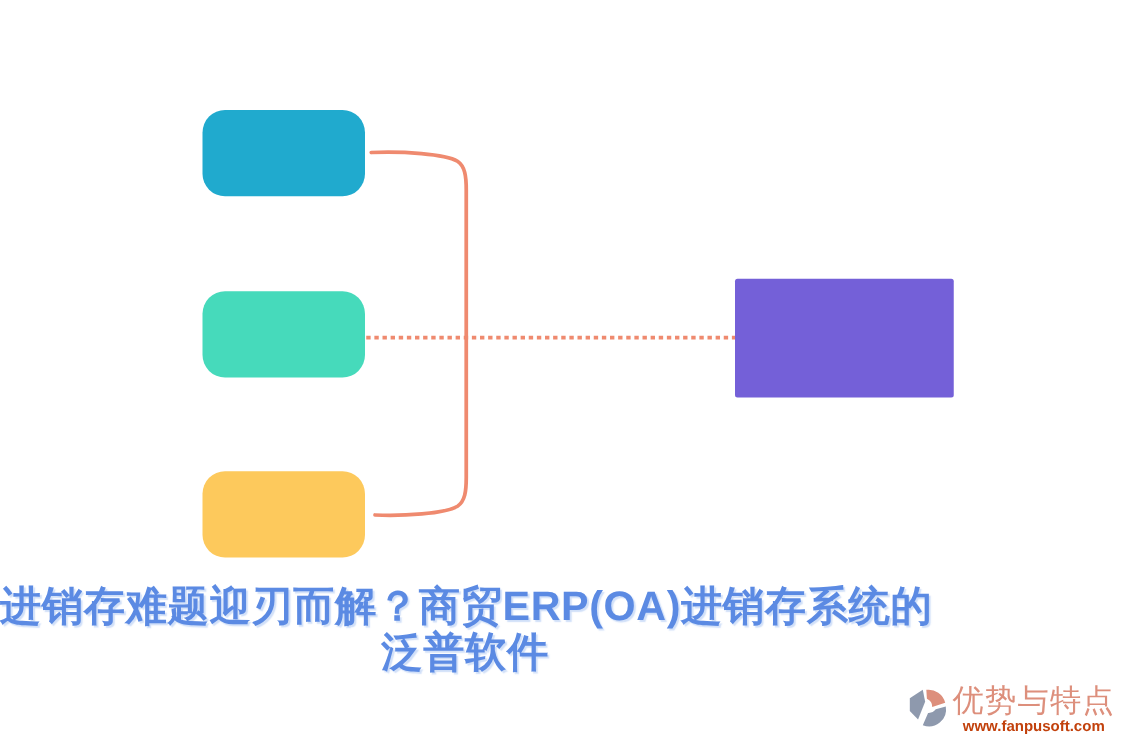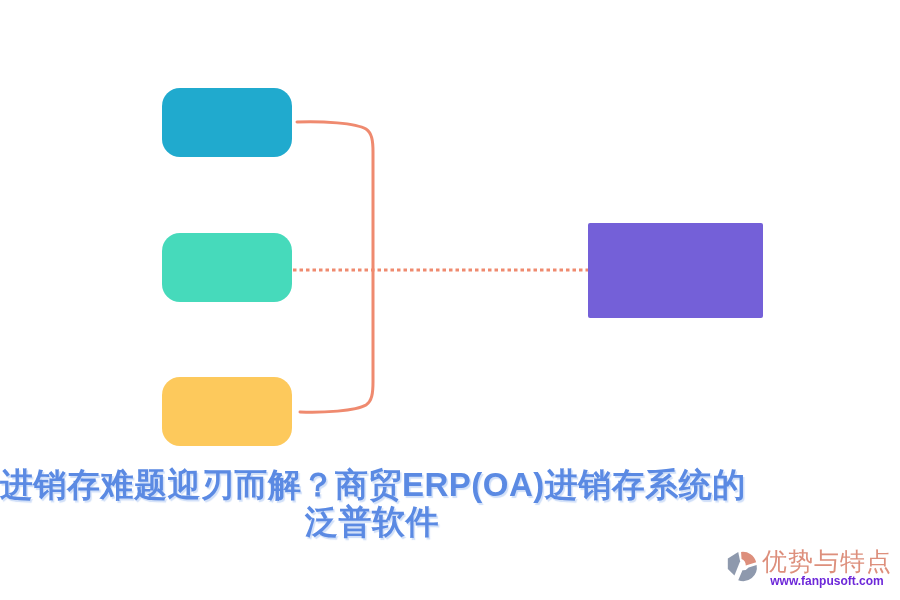--- a/index.html
+++ b/index.html
@@ -102,17 +102,17 @@
   </div>
 
   <div class="logo">
     <svg class="logo-icon" width="34" height="34" viewBox="0 0 36 36">
       <path d="M3 9 L14 2 L16 12 L10 27 L3 20 Z" fill="#8E99AD"></path>
       <path d="M17 2 A 14.5 14.5 0 0 1 33 13 L 22 16.5 A 7.5 7.5 0 0 0 17.5 9.5 Z" fill="#DD8F7C"></path>
       <path d="M33.5 16 A 14.5 14.5 0 0 1 14 32 L 18.5 21.5 A 7.5 7.5 0 0 0 25 18.5 Z" fill="#8E99AD"></path>
     </svg>
     <div class="logo-text">
       <div class="logo-name" style="color: rgb(221, 143, 124);">优势与特点</div>
-      <div class="logo-url" style="color: #6d28d9;">www.fanpusoft.com</div>
+      <div class="logo-url" style="color: #c2410c;">www.fanpusoft.com</div>
     </div>
   </div>
 
 </div>
 
 </body></html>

